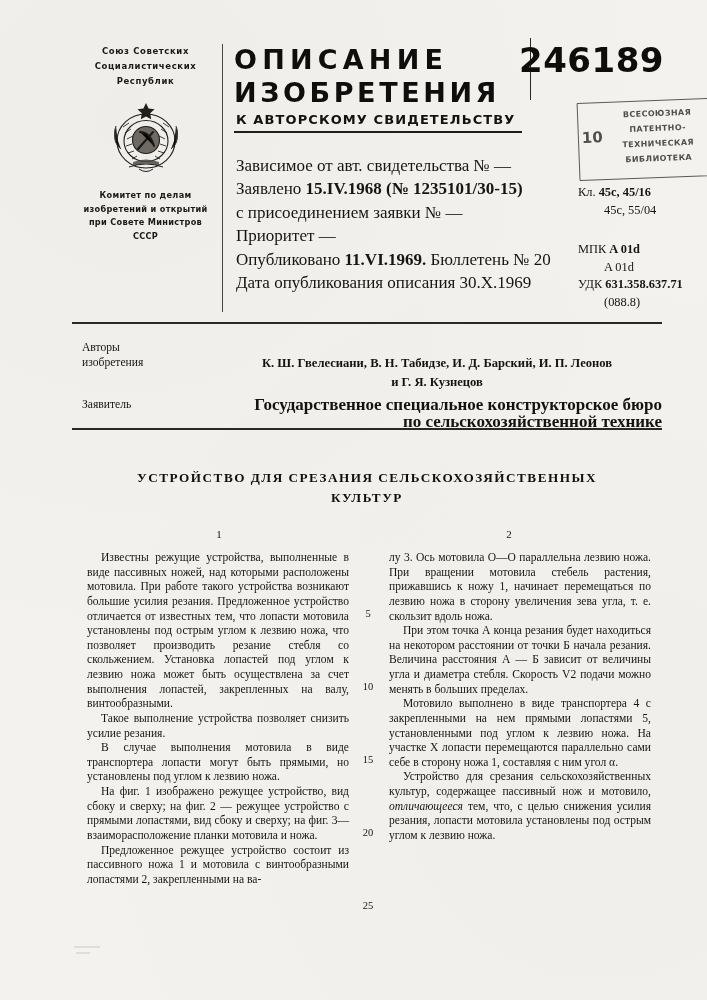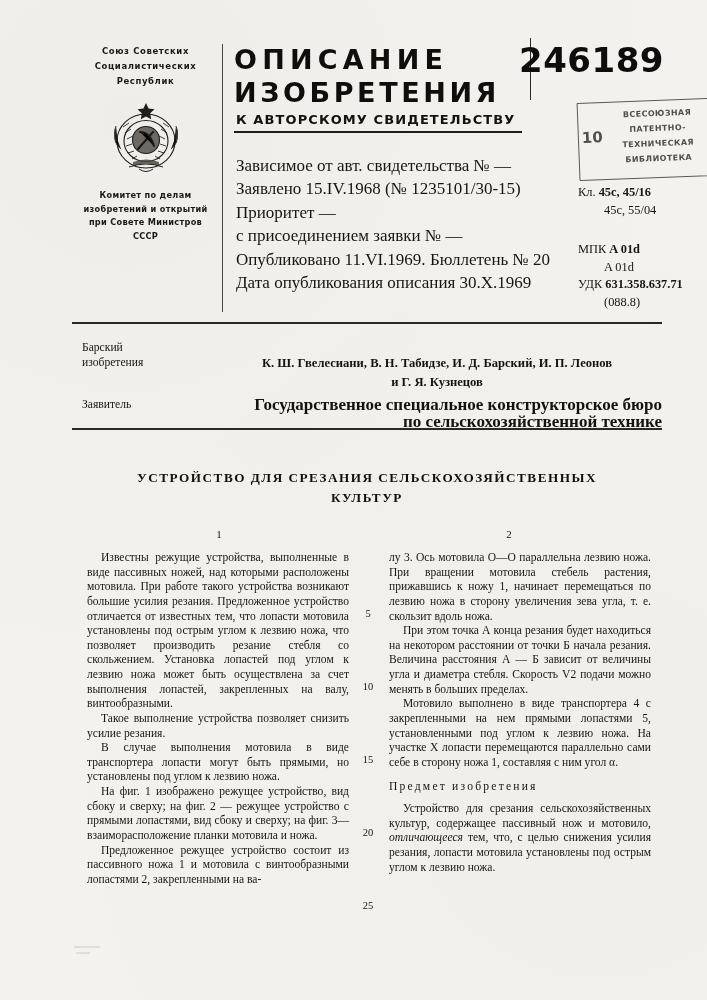--- a/index.html
+++ b/index.html
@@ -67,21 +67,21 @@
     font-size:34px;font-weight:700;letter-spacing:.5px;color:#0f0d0b;
   }
   .numrule{
     position:absolute;left:296px;top:-6px;width:1.4px;height:62px;background:#2a2724;
   }
 
   .biblio{position:absolute;left:2px;top:110px;width:290px;}
   .biblio div{
     font-size:17px;line-height:23.4px;color:#17150f;white-space:nowrap;
   }
-  .biblio b{font-weight:400;}
+  .biblio b{font-weight:700;}
 
   .stamp{
     position:absolute;left:344px;top:56px;width:160px;height:78px;
     transform:rotate(-2.2deg);
     opacity:.82;
   }
   .stamp .box{
     position:absolute;inset:0;border:1.4px solid #3b3833;
     border-radius:1px;
   }
@@ -235,22 +235,22 @@
         <div class="patno">246189</div>
       </div>
 
       <div class="biblio">
         <div>Зависимое от авт. свидетельства №   —</div>
         <div>
           <span>Заявлено</span>
           <b>15.IV.1968</b>
           <b>(№ 1235101/30-15)</b>
         </div>
+        <div>с присоединением заявки №   —</div>
         <div>Приоритет   —</div>
-        <div>с присоединением заявки №   —</div>
         <div>
           <span>Опубликовано</span>
           <b>11.VI.1969.</b>
           <span>Бюллетень № 20</span>
         </div>
         <div>Дата опубликования описания 30.X.1969</div>
       </div>
 
       <div class="stamp">
         <div class="box"></div>
@@ -280,21 +280,21 @@
           <b>631.358.637.71</b>
         </div>
         <div class="row ind">(088.8)</div>
       </div>
     </div>
   </div>
 
   <div class="rule rule-1"></div>
 
   <div class="authors">
-    <div class="lbl" style="top:0">Барский</div>
+    <div class="lbl" style="top:0">Авторы</div>
     <div class="lbl" style="top:15px">изобретения</div>
     <div class="auth-names" style="top:14px">К. Ш. Гвелесиани, В. Н. Табидзе, И. Д. Барский, И. П. Леонов</div>
     <div class="auth-names" style="top:33px">и Г. Я. Кузнецов</div>
 
     <div class="applicant-lbl">Заявитель</div>
     <div class="applicant">Государственное специальное конструкторское бюро</div>
     <div class="applicant" style="top:73px">по сельскохозяйственной технике</div>
   </div>
 
   <div class="rule rule-2"></div>
@@ -320,20 +320,19 @@
     <p>Такое выполнение устройства позволяет снизить усилие резания.</p>
     <p>В случае выполнения мотовила в виде транспортера лопасти могут быть прямыми, но установлены под углом к лезвию ножа.</p>
     <p>На фиг. 1 изображено режущее устройство, вид сбоку и сверху; на фиг. 2 — режущее устройство с прямыми лопастями, вид сбоку и сверху; на фиг. 3—взаиморасположение планки мотовила и ножа.</p>
     <p>Предложенное режущее устройство состоит из пассивного ножа 1 и мотовила с винтообразными лопастями 2, закрепленными на ва-</p>
   </div>
 
   <div class="col col-right">
     <p class="noind">лу 3. Ось мотовила О—О параллельна лезвию ножа. При вращении мотовила стебель растения, прижавшись к ножу 1, начинает перемещаться по лезвию ножа в сторону увеличения зева угла, т. е. скользит вдоль ножа.</p>
     <p>При этом точка А конца резания будет находиться на некотором расстоянии от точки Б начала резания. Величина расстояния А — Б зависит от величины угла и диаметра стебля. Скорость V2 подачи можно менять в больших пределах.</p>
     <p>Мотовило выполнено в виде транспортера 4 с закрепленными на нем прямыми лопастями 5, установленными под углом к лезвию ножа. На участке X лопасти перемещаются параллельно сами себе в сторону ножа 1, составляя с ним угол α.</p>
-    <span class="subhead">Предмет изобретения</span>
     <p id="claim-1">Устройство для срезания сельскохозяйственных культур, содержащее пассивный нож и мотовило, <em>отличающееся</em> тем, что, с целью снижения усилия резания, лопасти мотовила установлены под острым углом к лезвию ножа.</p>
   </div>
 
   <div class="speck" style="left:62px;top:946px;width:26px;height:2px;"></div>
   <div class="speck" style="left:64px;top:952px;width:14px;height:1.5px;"></div>
 </div>
 </div>
 
 </body></html>

